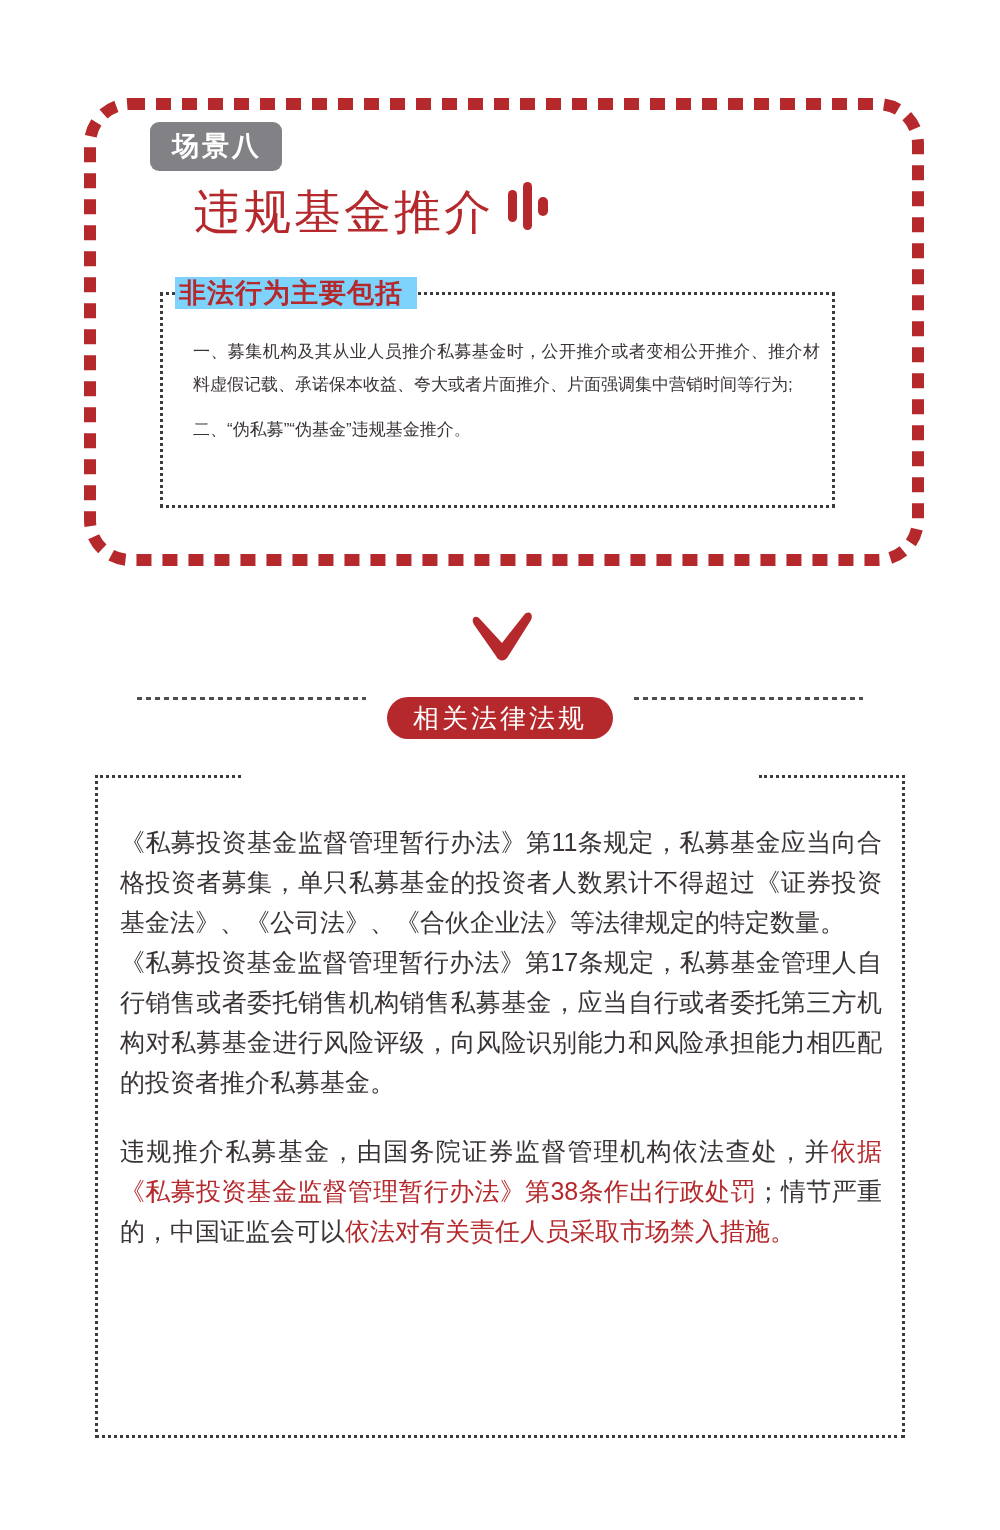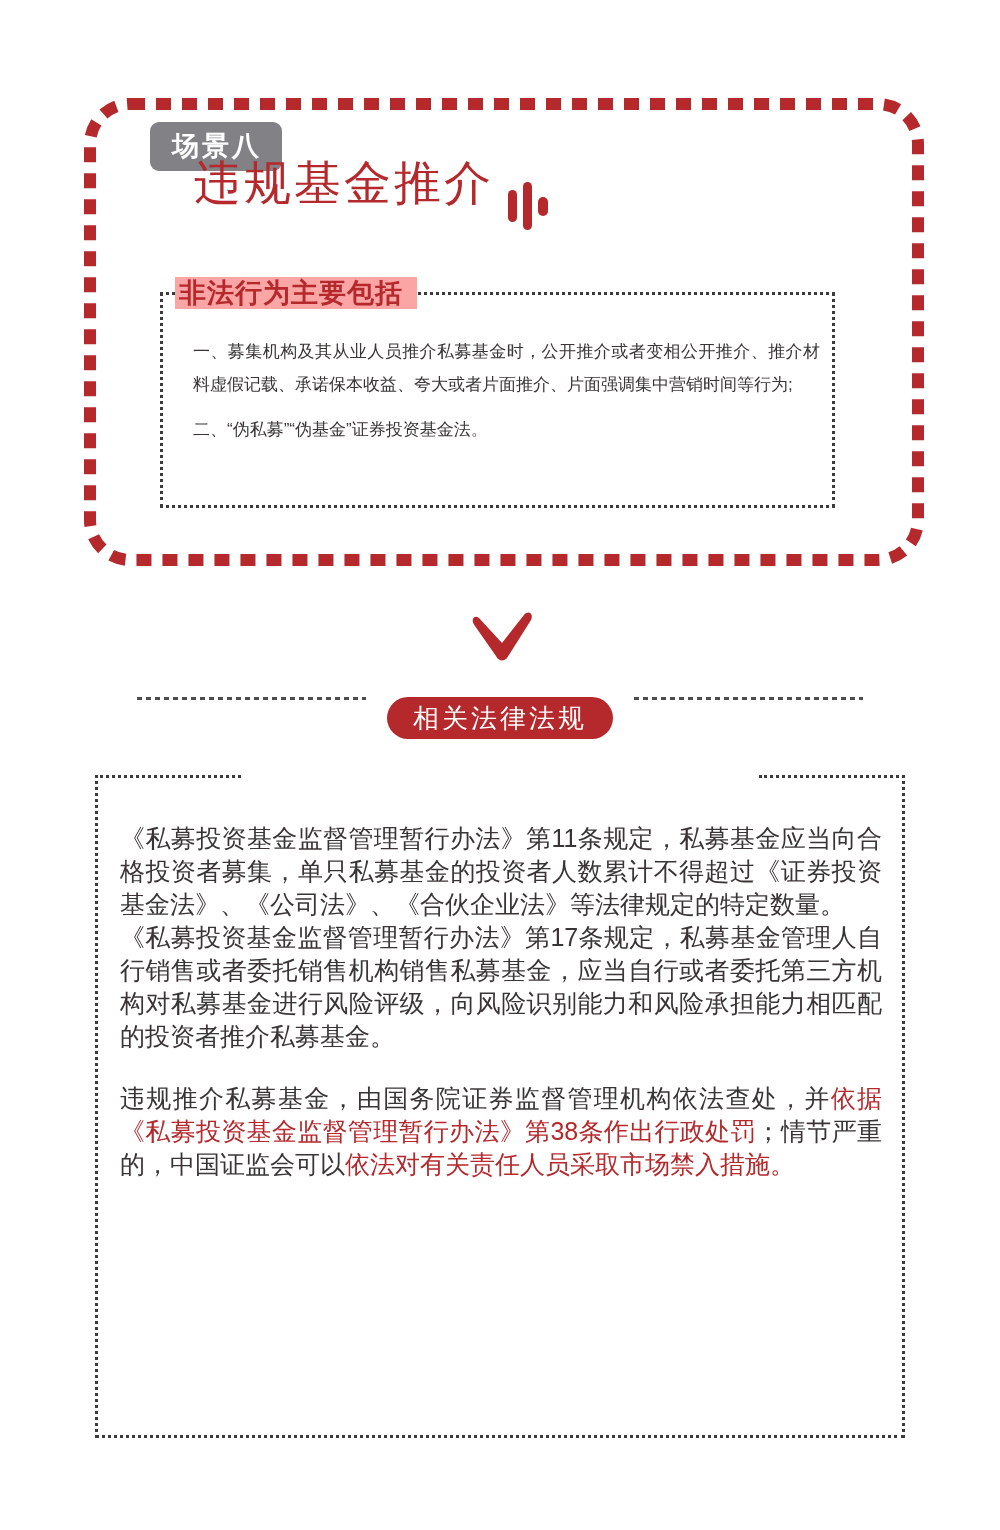--- a/index.html
+++ b/index.html
@@ -16,39 +16,39 @@
   .scene-card svg.frame { position: absolute; inset: 0; }
 
   .scene-badge {
     position: absolute; left: 68px; top: 26px;
     background: #828286; color: #ffffff;
     font-size: 27px; font-weight: bold; letter-spacing: 3px;
     padding: 6px 20px 7px 22px; border-radius: 9px;
   }
 
   .scene-title {
-    position: absolute; left: 112px; top: 56px;
+    position: absolute; left: 112px; top: 85px;
     color: #b5282c; font-size: 47px; font-weight: 500; letter-spacing: 3px;
     white-space: nowrap;
   }
 
   .wave-icon { position: absolute; left: 426px; top: 86px; height: 48px;
     display: flex; align-items: center; gap: 6px; }
   .wave-icon .bar { background: #b5282c; border-radius: 6px; width: 9px; }
   .wave-icon .bar.b1 { height: 32px; }
   .wave-icon .bar.b2 { height: 48px; }
   .wave-icon .bar.b3 { height: 19px; width: 10px; }
 
   .illegal-box {
     position: absolute; left: 78px; top: 196px; width: 675px; height: 216px;
     border: 3px dotted #3b3b3b;
   }
   .illegal-label {
     position: absolute; top: -18px; left: 12px;
-    background: #fca5a5; color: #b5282c;
+    background: #7dd3fc; color: #b5282c;
     font-size: 27px; font-weight: bold; letter-spacing: 1px;
     padding: 0 14px 0 4px; line-height: 32px; white-space: nowrap;
   }
   .illegal-items { padding: 28px 12px 0 30px; }
   .illegal-items p {
     font-size: 17px; line-height: 33px; font-weight: 500;
     text-align: justify; text-justify: inter-character; color: #3a3534; margin-top: 12px;
   }
 
   
@@ -79,21 +79,21 @@
   }
   .law-box .top-seg {
     position: absolute; top: 0; height: 0; width: 146px;
     border-top: 3px dotted #3b3b3b;
   }
   .law-box .top-seg.left { left: -3px; }
   .law-box .top-seg.right { right: -3px; }
 
   .law-content { padding: 47px 20px 0 22px; }
   .law-content p {
-    font-size: 25px; line-height: 33px; font-weight: 500;
+    font-size: 25px; line-height: 40px; font-weight: 500;
     text-align: justify; text-justify: inter-character; color: #3a3534;
   }
   .law-content p.final { margin-top: 29px; }
   .law-content .hl { color: #b5282c; }
 </style>
 </head>
 <body>
 
 <div class="page">
 
@@ -109,21 +109,21 @@
     <div class="wave-icon">
       <div class="bar b1"></div>
       <div class="bar b2"></div>
       <div class="bar b3"></div>
     </div>
 
     <div class="illegal-box">
       <div class="illegal-label">非法行为主要包括</div>
       <div class="illegal-items">
         <p>一、募集机构及其从业人员推介私募基金时，公开推介或者变相公开推介、推介材料虚假记载、承诺保本收益、夸大或者片面推介、片面强调集中营销时间等行为;</p>
-        <p>二、“伪私募”“伪基金”证券投资基金法。</p>
+        <p>二、“伪私募”“伪基金”违规基金推介。</p>
       </div>
     </div>
   </div>
 
   <svg class="chevron" width="64" height="50" viewBox="0 0 64 50">
     <path d="M5 14 C0 8 4 2 9 6 L32 31 L54 3 C58 -2 64 1 61 8 L37 46 C34 50 28 49 26 44 Z" fill="#b5282c"></path>
   </svg>
 
   <div class="divider">
     <div class="dash-line"></div>

